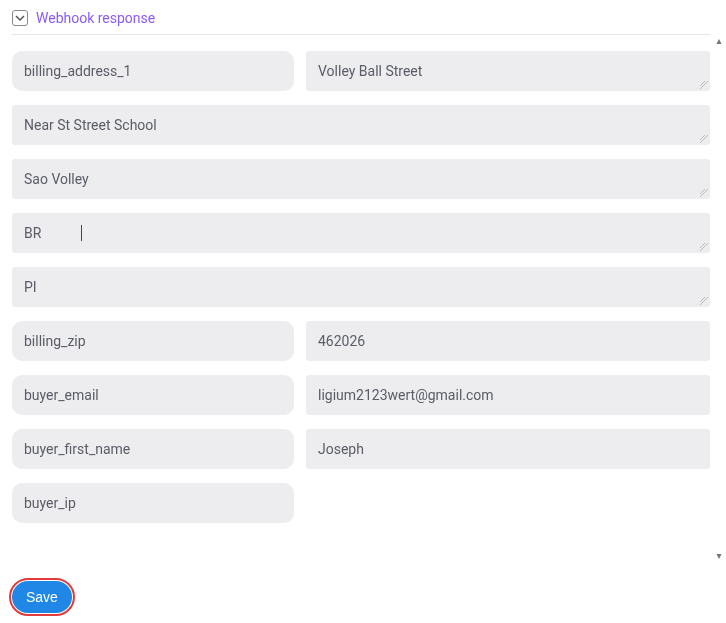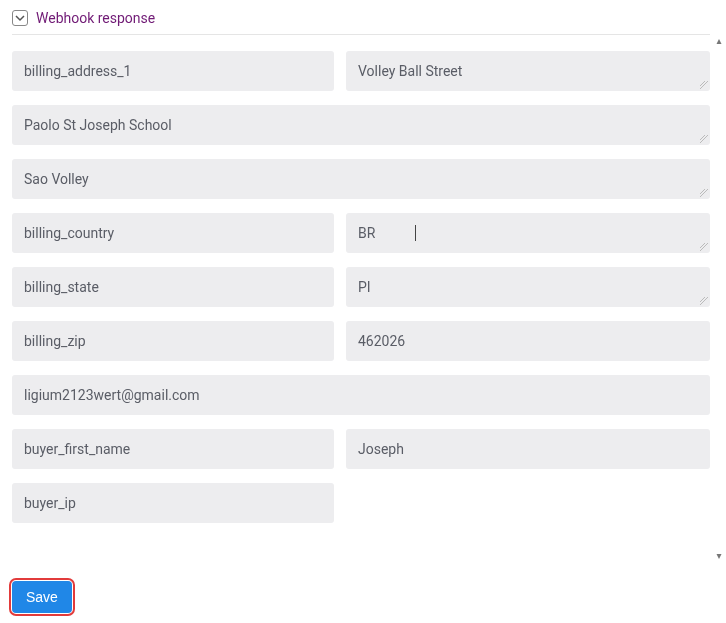--- a/index.html
+++ b/index.html
@@ -24,21 +24,21 @@
       border-radius: 3px;
       display: flex;
       align-items: center;
       justify-content: center;
       background: #fff;
       cursor: pointer;
     }
     .chevron-box svg { width: 10px; height: 10px; }
     .header-title {
       font-size: 14px;
-      color: #701a75;
+      color: #8b5cf6;
       font-weight: 400;
     }
     .scroll-area {
       position: absolute;
       top: 34px;
       left: 10px;
       right: 14px;
       bottom: 60px;
       overflow-y: auto;
       overflow-x: hidden;
@@ -59,42 +59,42 @@
       border: none;
       border-radius: 3px;
       height: 40px;
       display: flex;
       align-items: center;
       padding: 0 12px;
       font-size: 14px;
       color: #5a5d66;
       position: relative;
     }
-    .cell.key { width: 322px; flex-shrink: 0; }
+    .cell.key { width: 282px; flex-shrink: 0; border-radius: 10px; }
     .cell.val { flex: 1; }
     .cell.resize::after {
       content: '';
       position: absolute;
       right: 2px;
       bottom: 2px;
       width: 8px;
       height: 8px;
       background:
         linear-gradient(135deg, transparent 0, transparent 3px, #bbb 3px, #bbb 4px, transparent 4px, transparent 5px, #bbb 5px, #bbb 6px, transparent 6px);
     }
     .footer {
       position: absolute;
       bottom: 10px;
       left: 12px;
     }
     .save-btn {
       background: #2087e7;
       color: #fff;
       border: none;
-      border-radius: 4px;
+      border-radius: 16px;
       padding: 8px 14px;
       font-size: 14px;
       cursor: pointer;
       outline: 2px solid #e23b3b;
       outline-offset: 1px;
     }
     
     .scroll-area::-webkit-scrollbar { width: 10px; }
     .scroll-area::-webkit-scrollbar-track { background: #f5f5f5; }
     .scroll-area::-webkit-scrollbar-thumb { background: #c9c9c9; border-radius: 2px; }
@@ -132,38 +132,37 @@
 </div>
 
 <div class="scroll-area">
   <div class="top-divider"></div>
   <div id="rows-container">
       <div class="row">
         <div class="cell key">billing_address_1</div>
         <div class="cell val resize">Volley Ball Street</div>
       </div>
       <div class="row">
-        <div class="cell val resize">Paolo St Joseph School</div>
+        <div class="cell val resize">Near St Street School</div>
       </div>
       <div class="row">
         <div class="cell val resize">Sao Volley</div>
       </div>
       <div class="row">
-        <div class="cell key">billing_country</div>
         <div class="cell val resize">BR<span class="cursor-caret"></span></div>
       </div>
       <div class="row">
-        <div class="cell key">billing_state</div>
         <div class="cell val resize">PI</div>
       </div>
       <div class="row">
         <div class="cell key">billing_zip</div>
         <div class="cell val">462026</div>
       </div>
       <div class="row">
+        <div class="cell key">buyer_email</div>
         <div class="cell val">ligium2123wert@gmail.com</div>
       </div>
       <div class="row">
         <div class="cell key">buyer_first_name</div>
         <div class="cell val">Joseph</div>
       </div>
       <div class="row">
         <div class="cell key">buyer_ip</div>
       </div>
     </div>

